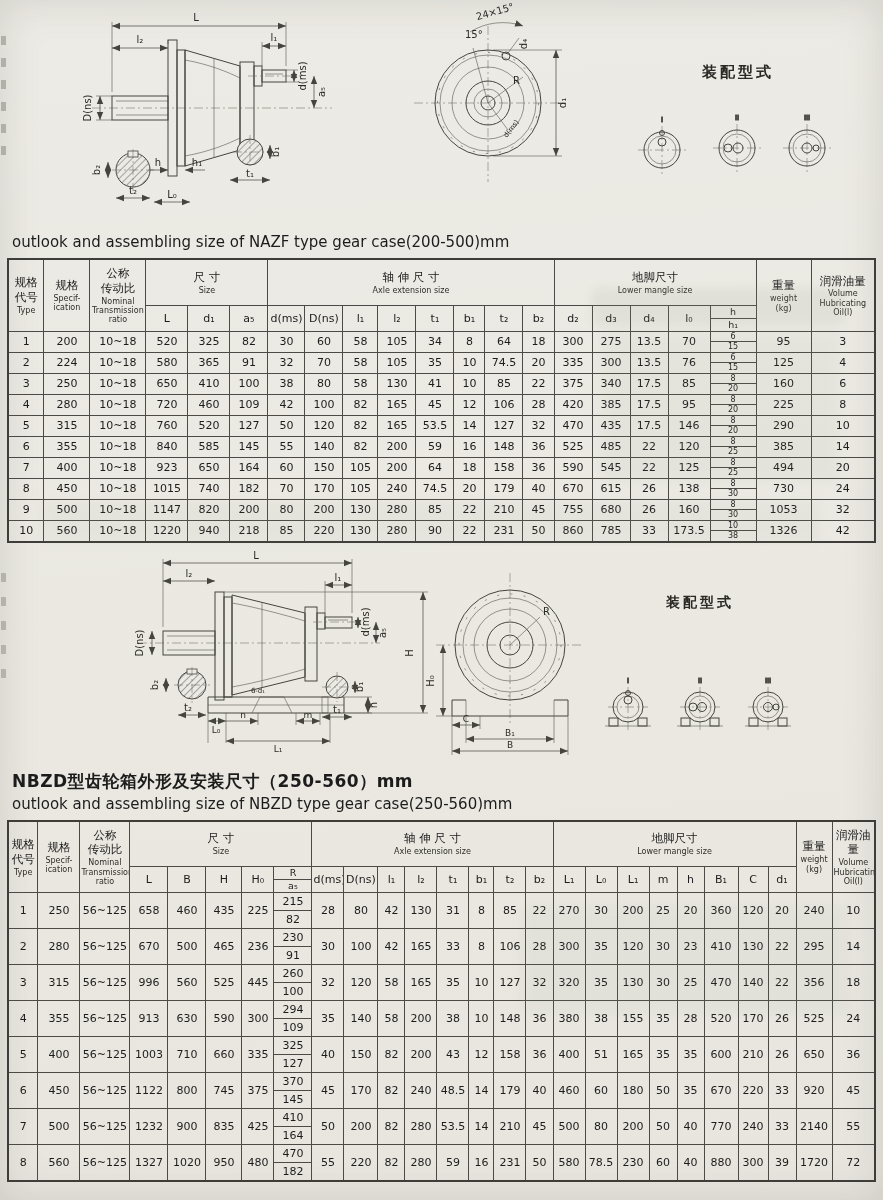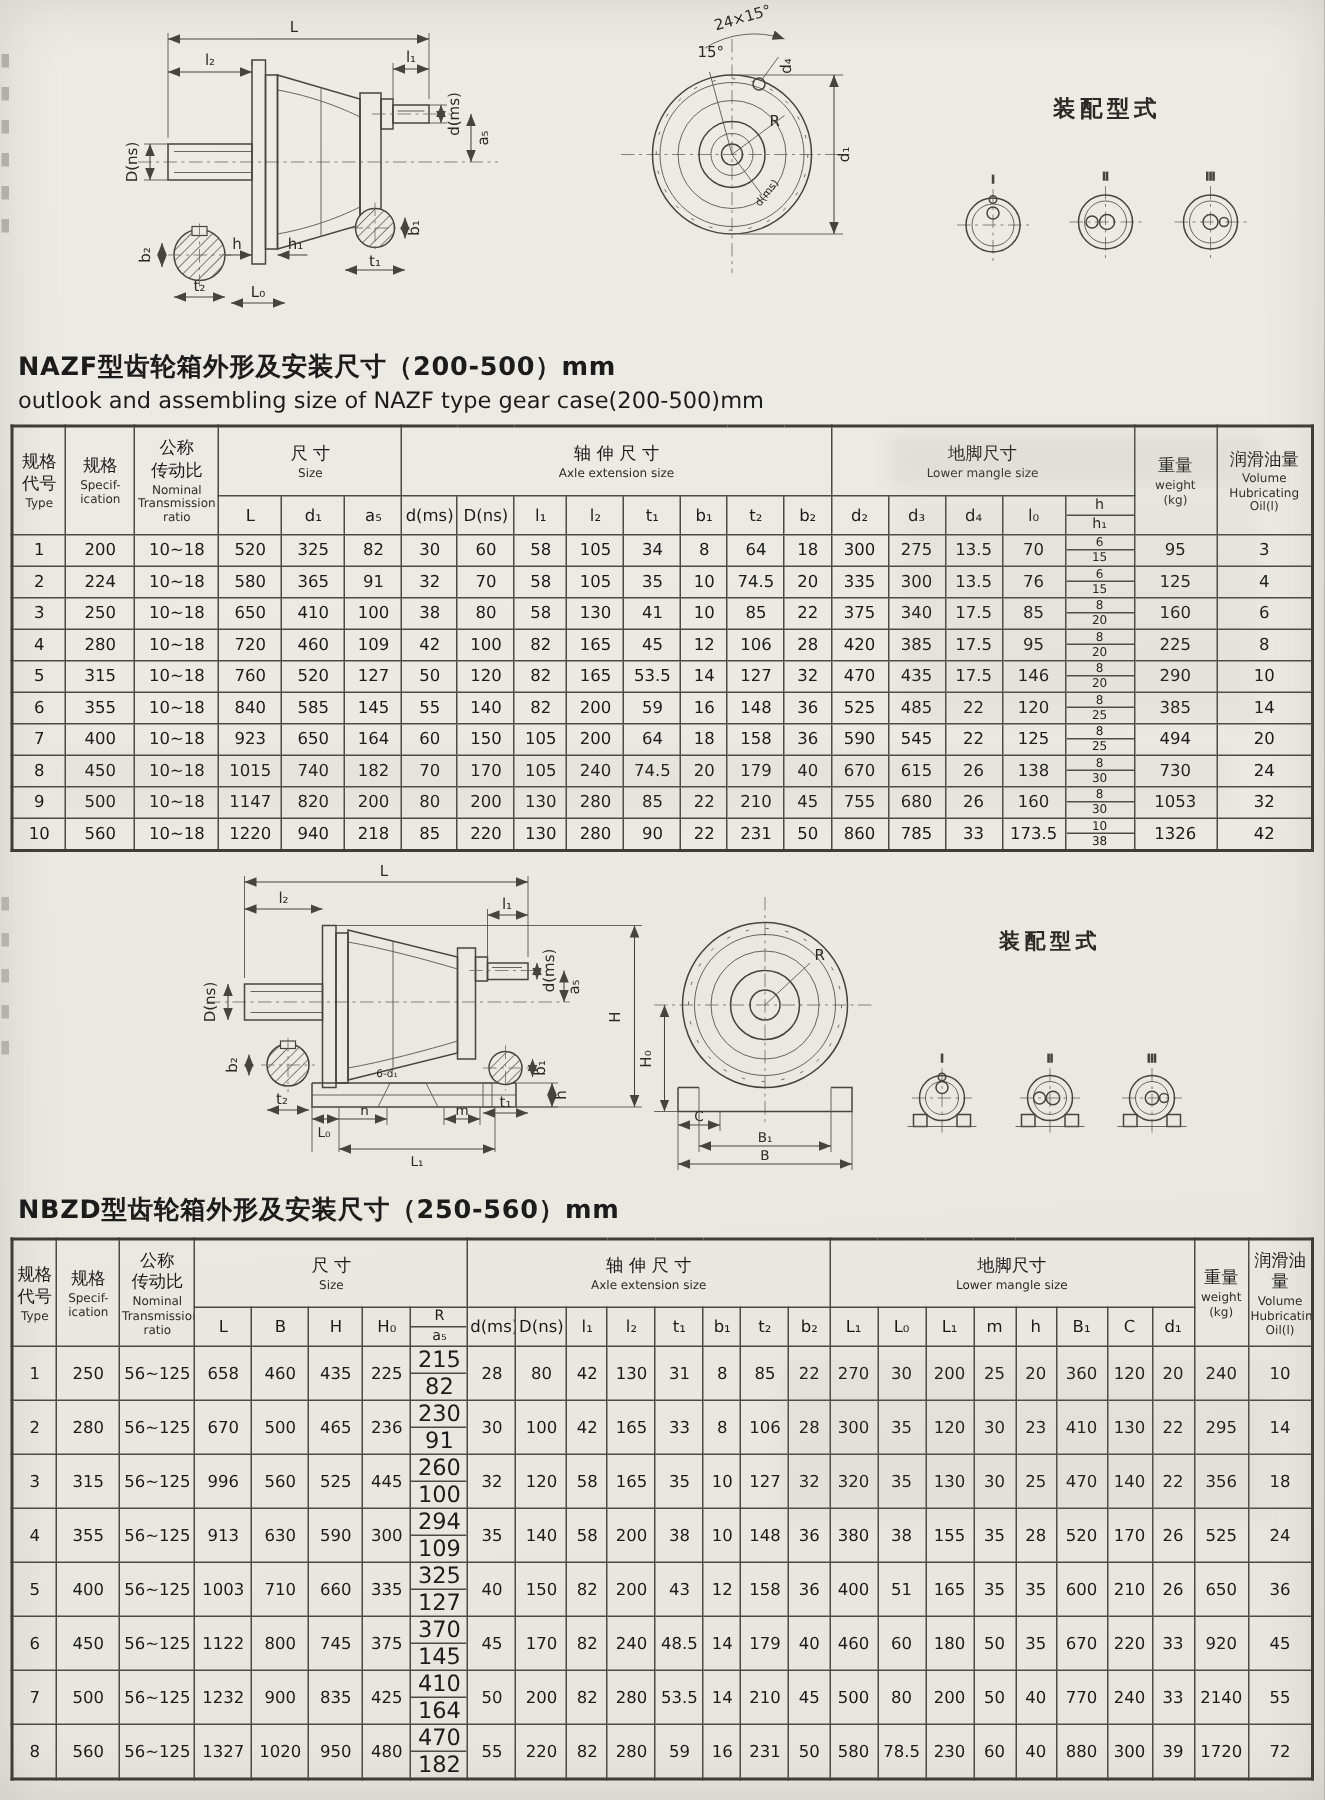--- a/index.html
+++ b/index.html
@@ -27,21 +27,21 @@
   thead tr:nth-child(2){height:24px}
   .leaf th{font-size:11px}
   td{font-size:11px}
   #t1 tbody tr{height:20px}
   #t2 tbody tr{height:36px}
   .stk{padding:0}
   .stk>.t,.stk>.b{display:block}
   .stk>.b{border-top:1px solid #4b4a46}
   #t1 td.stk>.t,#t1 td.stk>.b{height:9.5px;line-height:9.5px;font-size:8px}
   th.stk>.t,th.stk>.b{height:12px;line-height:12px;font-size:9.5px}
-  #t2 td.stk>.t,#t2 td.stk>.b{height:17px;line-height:17px;font-size:15px}
+  #t2 td.stk>.t,#t2 td.stk>.b{height:17px;line-height:17px;font-size:11px}
   .bleed{position:absolute;background:#979d8c;filter:blur(5px);border-radius:6px;pointer-events:none}
 </style>
 </head>
 <body>
 
 <div class="page">
 
   <div class="bleed" style="left:592px;top:288px;width:252px;height:38px;opacity:.12"></div>
   <div class="bleed" style="left:600px;top:332px;width:240px;height:150px;opacity:.07"></div>
   <div class="bleed" style="left:40px;top:500px;width:780px;height:44px;opacity:.06"></div>
@@ -181,21 +181,20 @@
         <line class="cl" x1="807" y1="124" x2="807" y2="172"></line>
       <circle cx="807" cy="148" r="18"></circle>
         <circle class="thin" cx="807" cy="148" r="14"></circle>
       <circle cx="807" cy="148" r="5"></circle>
         <circle cx="816" cy="148" r="3"></circle>
       <text class="sm" x="807" y="120" text-anchor="middle">III</text>
     </g>
   </svg>
 
   <div class="titleblk">
-    <div class="tz">NAZF型齿轮箱外形及安装尺寸（200-500）mm</div>
     <div class="te">outlook and assembling size of NAZF type gear case(200-500)mm</div>
   </div>
 
   <table id="t1">
     <colgroup>
       <col style="width:36px">
         <col style="width:46px">
         <col style="width:56px">
       <col style="width:42px">
         <col style="width:42px">
@@ -706,20 +705,21 @@
         <circle cx="776" cy="160" r="3"></circle>
       <rect x="749" y="171" width="9" height="8"></rect>
         <rect x="778" y="171" width="9" height="8"></rect>
       <line class="thin" x1="745" y1="179" x2="791" y2="179"></line>
       <text class="sm" x="768" y="136" text-anchor="middle">III</text>
     </g>
   </svg>
 
   <div class="titleblk">
     <div class="tz">NBZD型齿轮箱外形及安装尺寸（250-560）mm</div>
+    <div class="te">outlook and assembling size of NBZD type gear case(250-560)mm</div>
   </div>
 
   <table id="t2">
     <colgroup>
       <col style="width:30px">
         <col style="width:42px">
         <col style="width:50px">
       <col style="width:38px">
         <col style="width:38px">
         <col style="width:36px">

